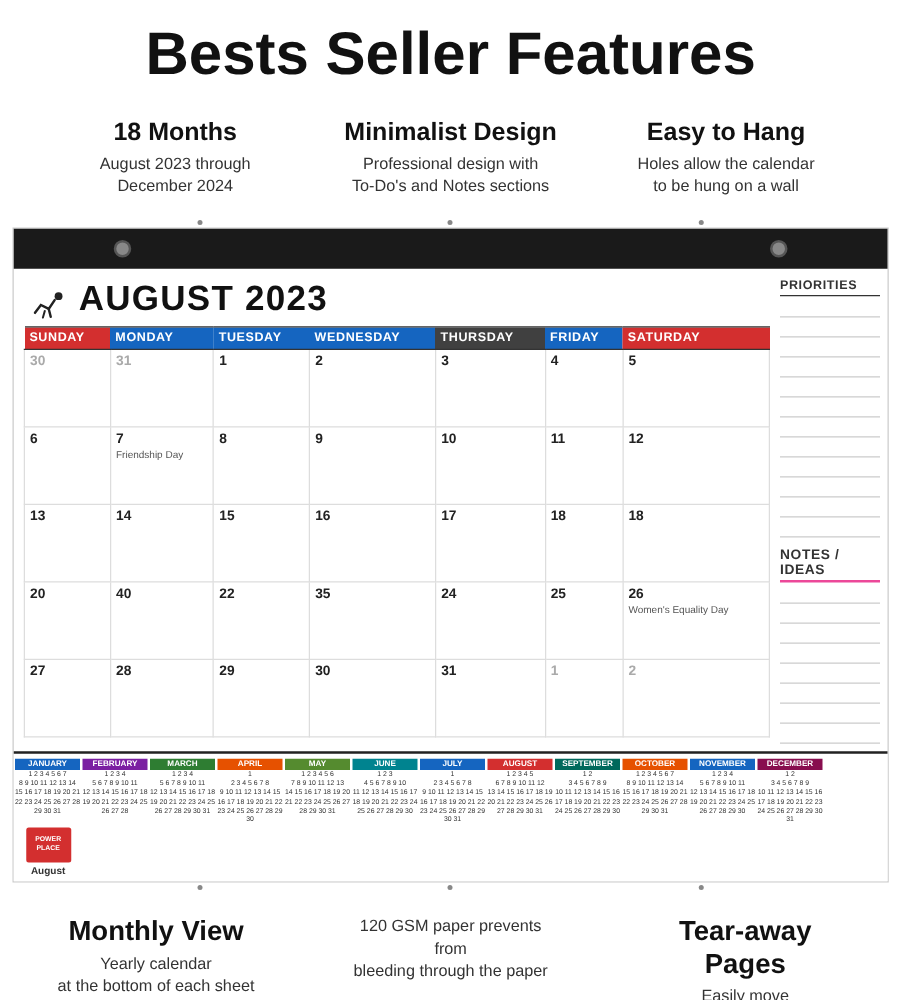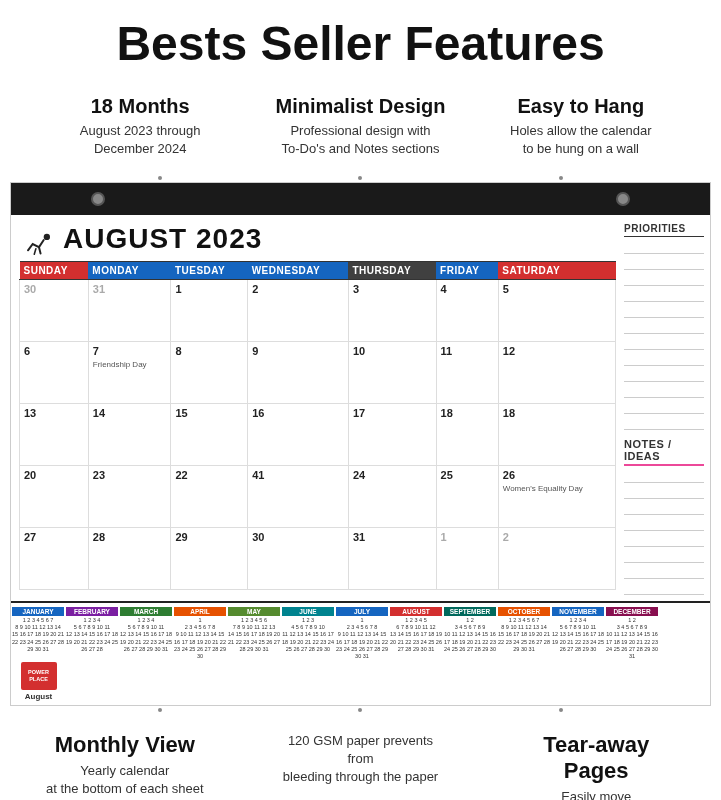--- a/index.html
+++ b/index.html
@@ -424,27 +424,27 @@
               </td>
               <td>
                 <span class="day-num">18</span>
               </td>
             </tr>
             <tr>
               <td>
                 <span class="day-num">20</span>
               </td>
               <td>
-                <span class="day-num">23</span>
+                <span class="day-num">40</span>
               </td>
               <td>
                 <span class="day-num">22</span>
               </td>
               <td>
-                <span class="day-num">41</span>
+                <span class="day-num">35</span>
               </td>
               <td>
                 <span class="day-num">24</span>
               </td>
               <td>
                 <span class="day-num">25</span>
               </td>
               <td><span class="day-num">26</span><span class="day-event">Women's Equality Day</span></td>
             </tr>
             <tr>

